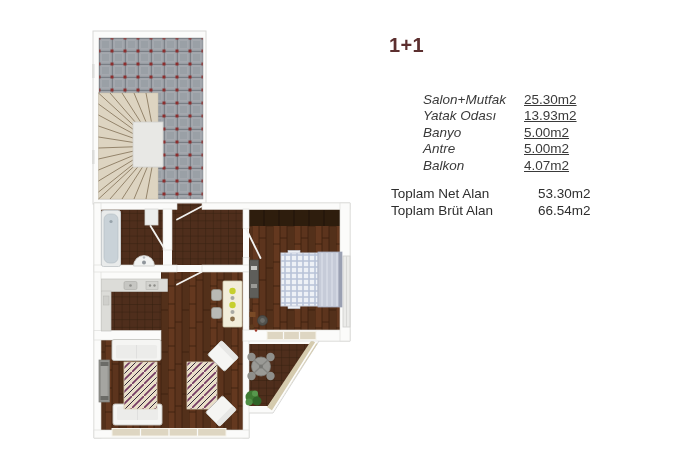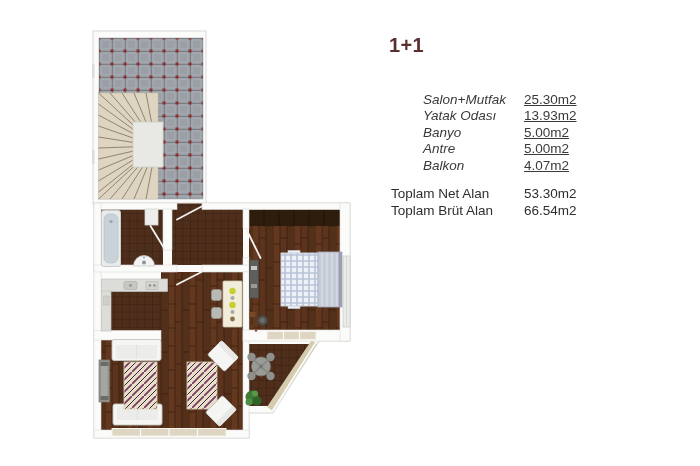--- a/index.html
+++ b/index.html
@@ -7,21 +7,21 @@
          font-family:"Liberation Sans","DejaVu Sans",sans-serif;}
   .plan{position:absolute;left:0;top:0;width:700px;height:466px;}
   .title{position:absolute;left:389px;top:34px;font-size:20px;font-weight:bold;color:#5c2f2f;letter-spacing:.3px;}
   .rows{position:absolute;left:391px;top:92px;font-size:13.5px;color:#3a3a3a;}
   .rows .row{position:relative;height:16.4px;}
   .rows .lbl{position:absolute;left:0;font-style:italic;white-space:nowrap;margin-left:32px;}
   .rows .val{position:absolute;left:133px;white-space:nowrap;text-decoration:underline;}
   .totals{position:absolute;left:391px;top:186px;font-size:13.5px;color:#2e2e2e;}
   .totals .row{position:relative;height:16.6px;}
   .totals .lbl{position:absolute;left:0;font-weight:normal;white-space:nowrap;}
-  .totals .val{position:absolute;left:133px;white-space:nowrap;}
+  .totals .val{position:absolute;left:147px;white-space:nowrap;}
   .wall{fill:#fbfbfa;stroke:#d8d8d6;stroke-width:1;}
   .wall2{fill:#fbfbfa;stroke:#dadad8;stroke-width:.6;}
   .swing{stroke:#f2f2f0;stroke-width:1.8;stroke-linecap:round;fill:none;}
 </style>
 </head>
 <body>
 
 <div class="stage">
 
   <svg class="plan" viewBox="0 0 700 466" xmlns="http://www.w3.org/2000/svg">

